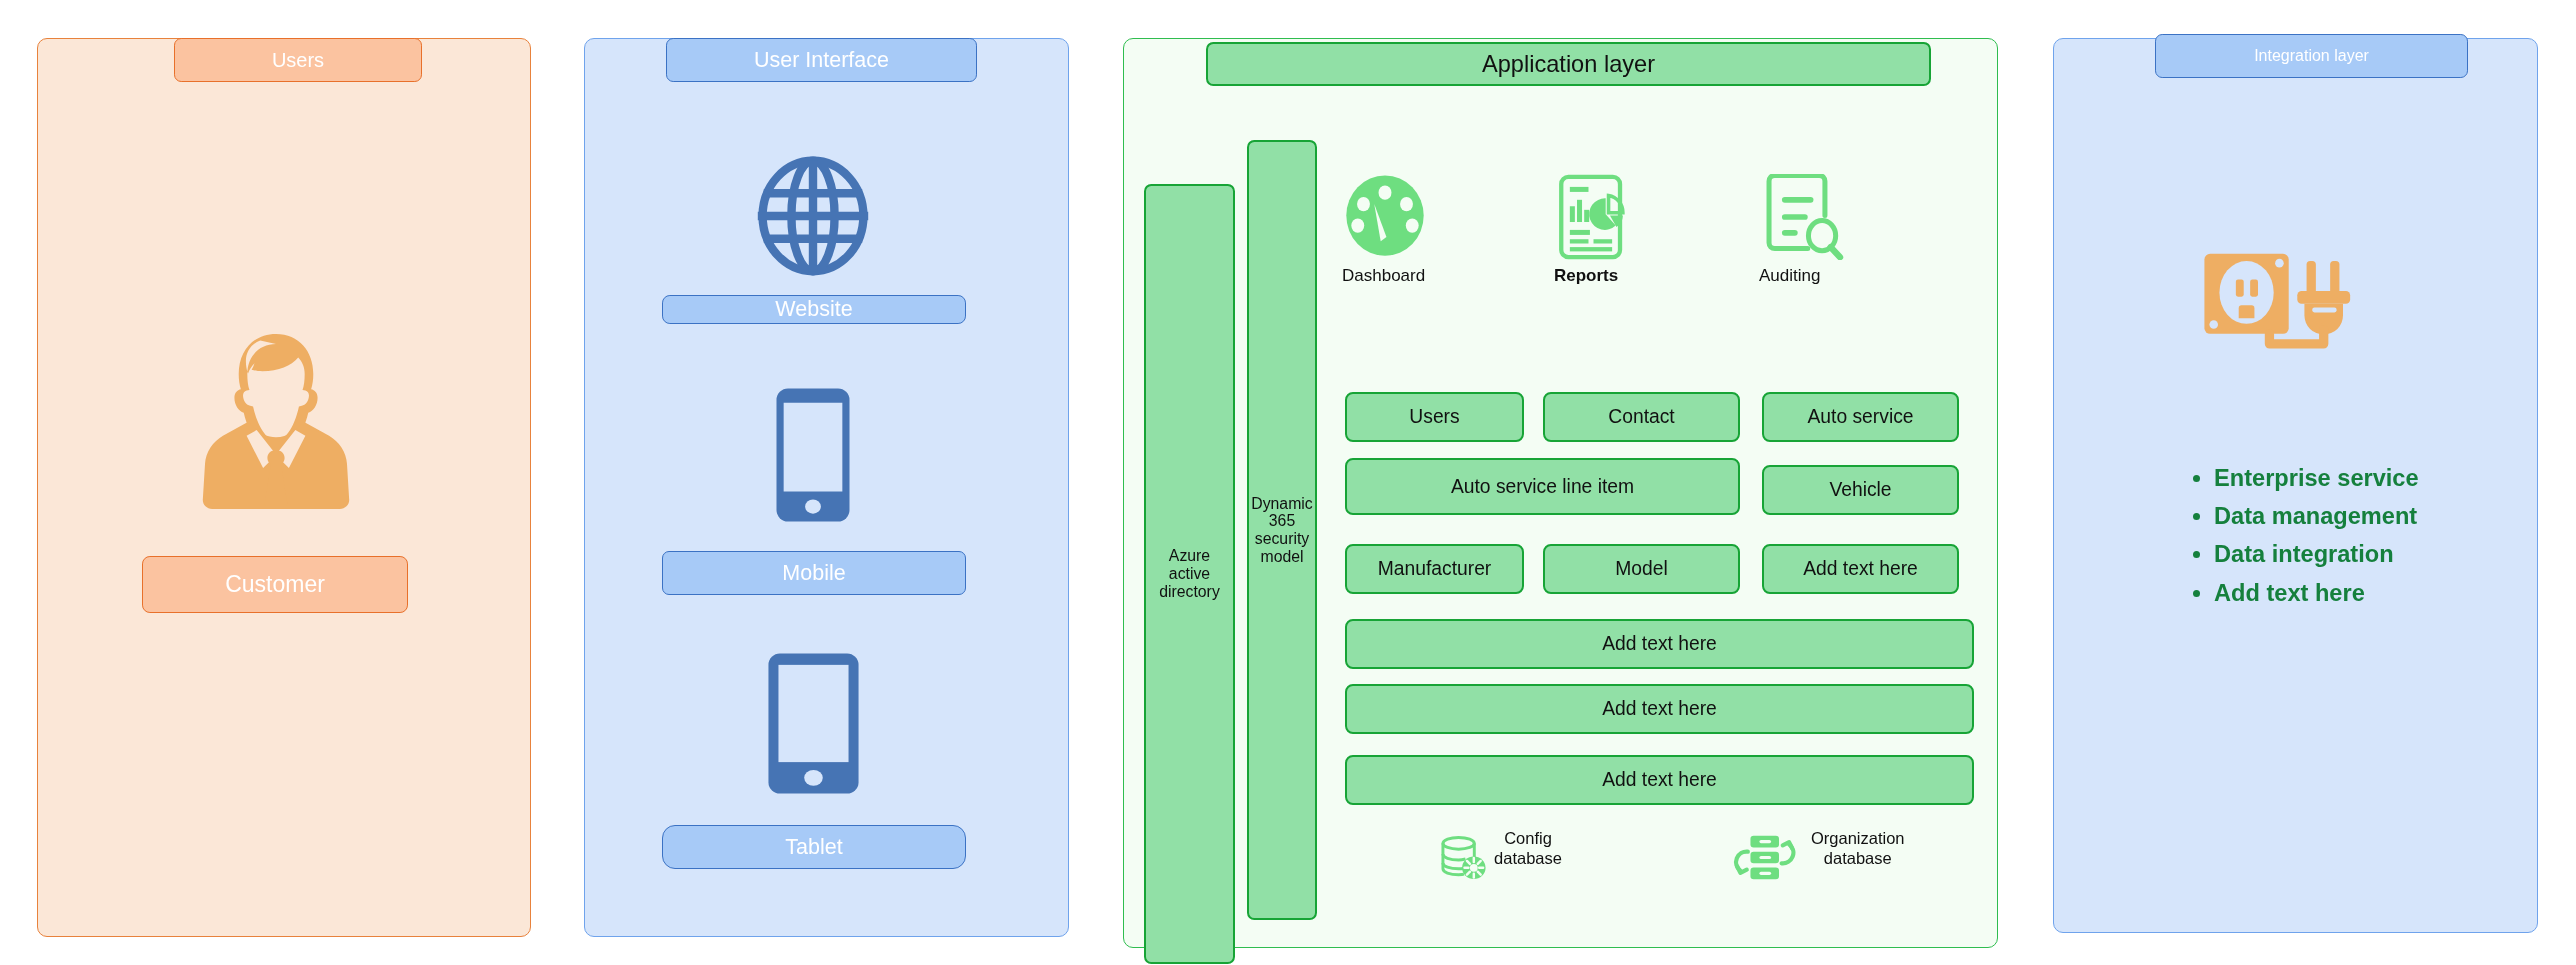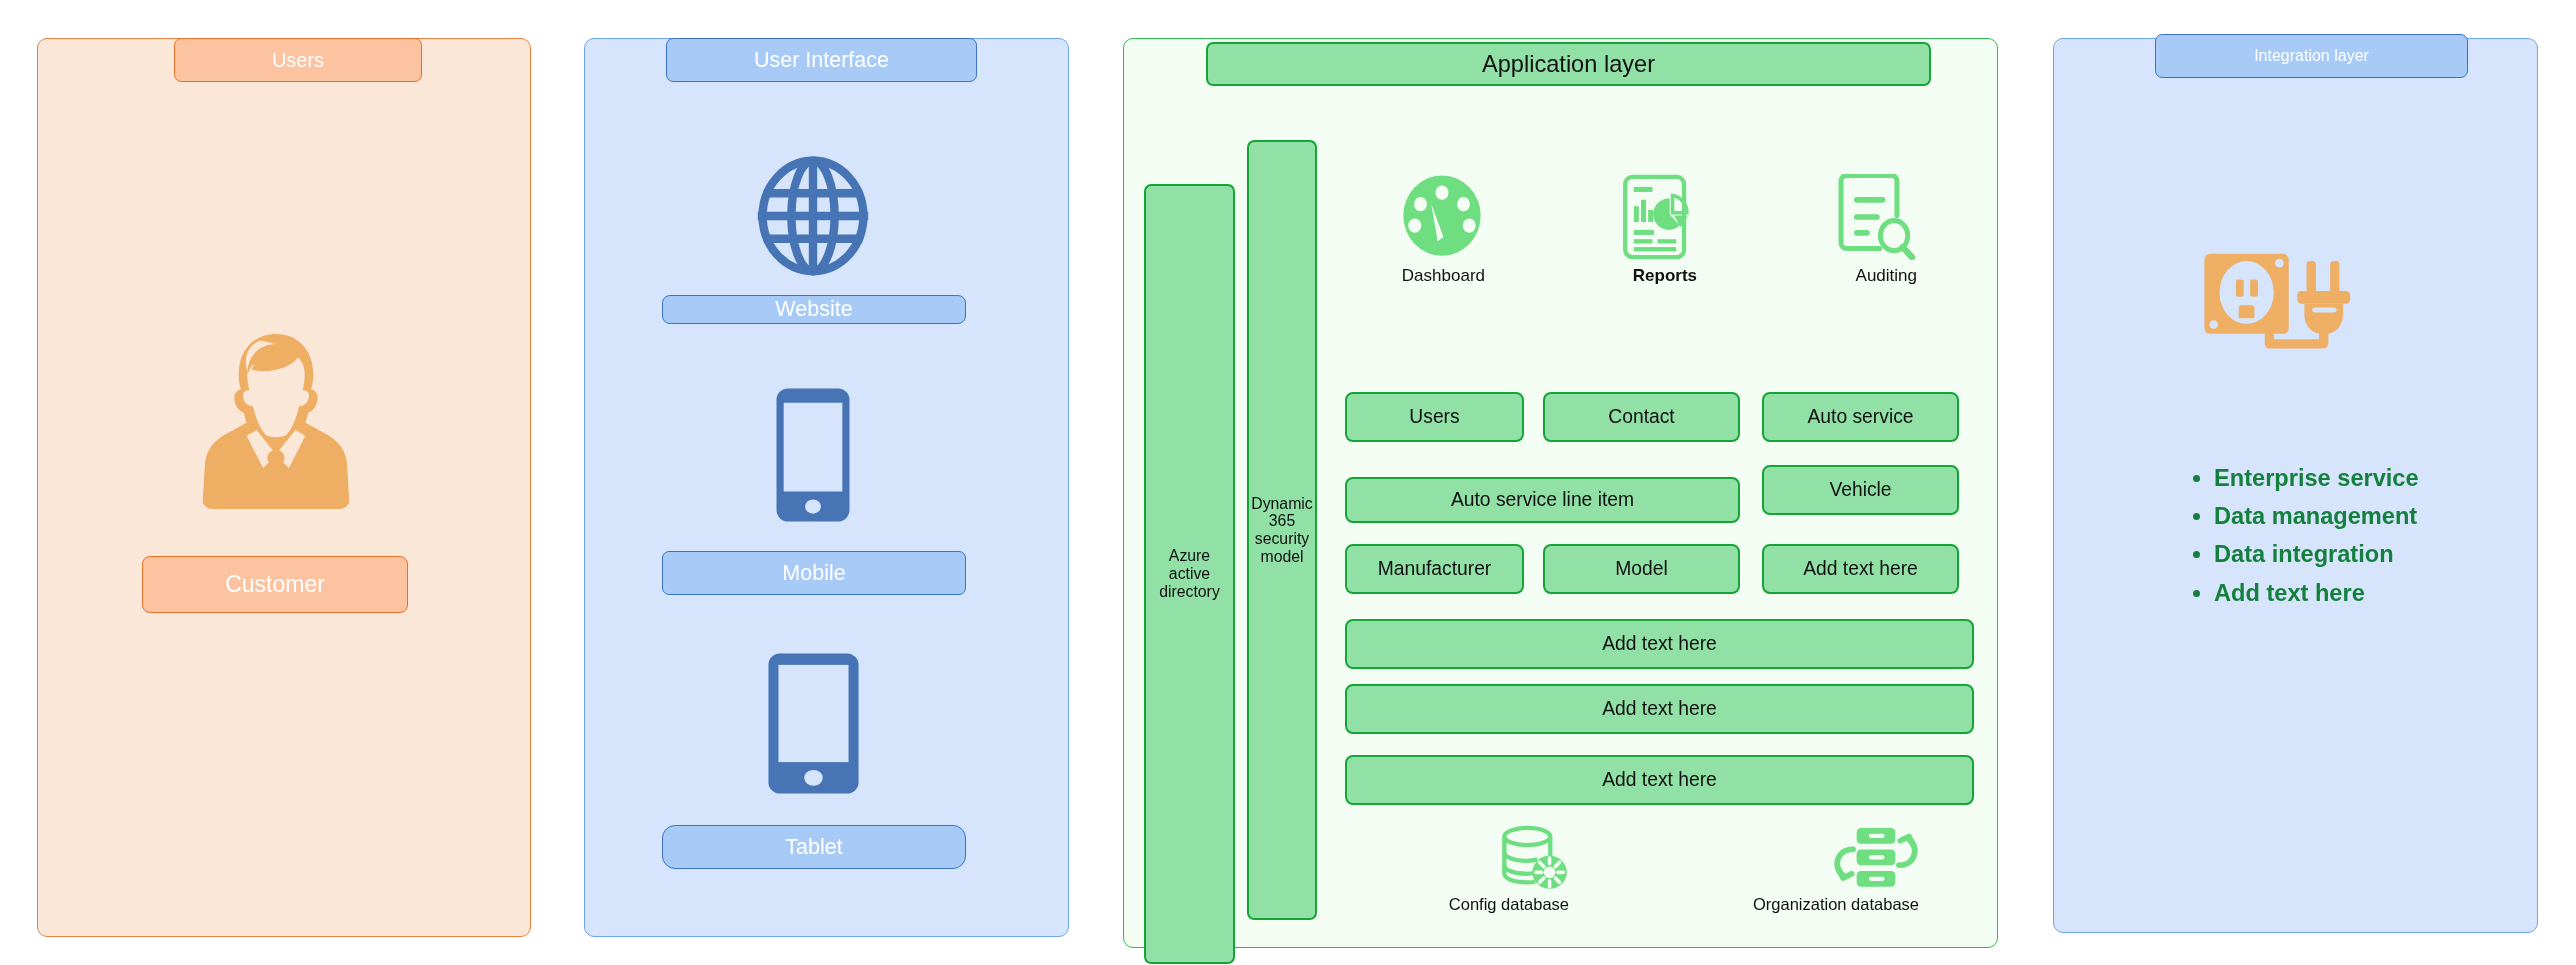--- a/index.html
+++ b/index.html
@@ -136,21 +136,21 @@
     padding: 2.9px;
   }
   .vbar-azure   { left: 1144px; top: 140px; width: 91px; height: 780px; margin-top: 44px; }
   .vbar-dynamic { left: 1247px; top: 140px; width: 70px; height: 780px; }
 
   
   .feature {
     position: absolute;
     display: flex;
     flex-direction: column;
-    align-items: flex-end;
+    align-items: flex-start;
   }
   .feature .flabel {
     margin-top: 5.7px;
     font-size: 17px;
     color: #111111;
     text-align: center;
     line-height: 1.15;
   }
   .feat-dashboard { left: 1342px; top: 174px; width: 143px; }
   .feat-reports   { left: 1554px; top: 174px; width: 143px; font-weight: bold; }
@@ -166,35 +166,35 @@
     background: #91e0a6;
     border: 2.1px solid #17a436;
     border-radius: 7.9px;
     color: #111111;
     font-size: 19.3px;
     text-align: center;
   }
   .g-users     { left: 1345px; top: 392px; width: 179px; height: 50px; }
   .g-contact   { left: 1543px; top: 392px; width: 197px; height: 50px; }
   .g-autoserv  { left: 1762px; top: 392px; width: 197px; height: 50px; }
-  .g-asli      { left: 1345px; top: 477px; width: 395px; height: 46px; }
+  .g-asli      { left: 1345px; top: 458px; width: 395px; height: 57px; }
   .g-vehicle   { left: 1762px; top: 465px; width: 197px; height: 50px; }
   .g-manuf     { left: 1345px; top: 544px; width: 179px; height: 50px; }
   .g-model     { left: 1543px; top: 544px; width: 197px; height: 50px; }
   .g-addtext0  { left: 1762px; top: 544px; width: 197px; height: 50px; }
   .g-wide1     { left: 1345px; top: 619px; width: 629px; height: 50px; }
   .g-wide2     { left: 1345px; top: 684px; width: 629px; height: 50px; }
   .g-wide3     { left: 1345px; top: 755px; width: 629px; height: 50px; }
 
   
   .db-feature {
     position: absolute;
     display: flex;
-    flex-direction: column;
-    align-items: flex-end;
+    flex-direction: row;
+    align-items: flex-start;
   }
   .db-feature .flabel {
     margin-top: 4.3px;
     font-size: 16.5px;
     color: #111111;
     text-align: center;
     line-height: 1.2;
   }
   .db-config { left: 1440px; top: 825px; width: 129px; }
   .db-org    { left: 1733px; top: 825px; width: 186px; }

